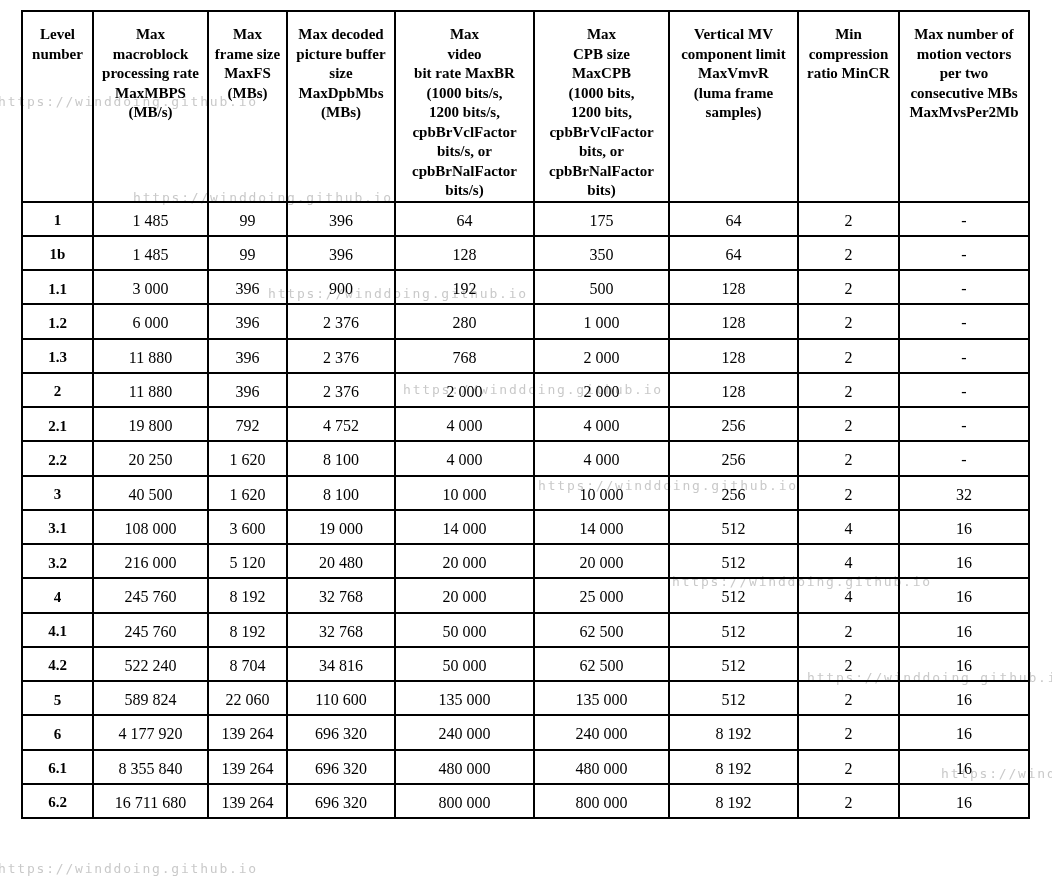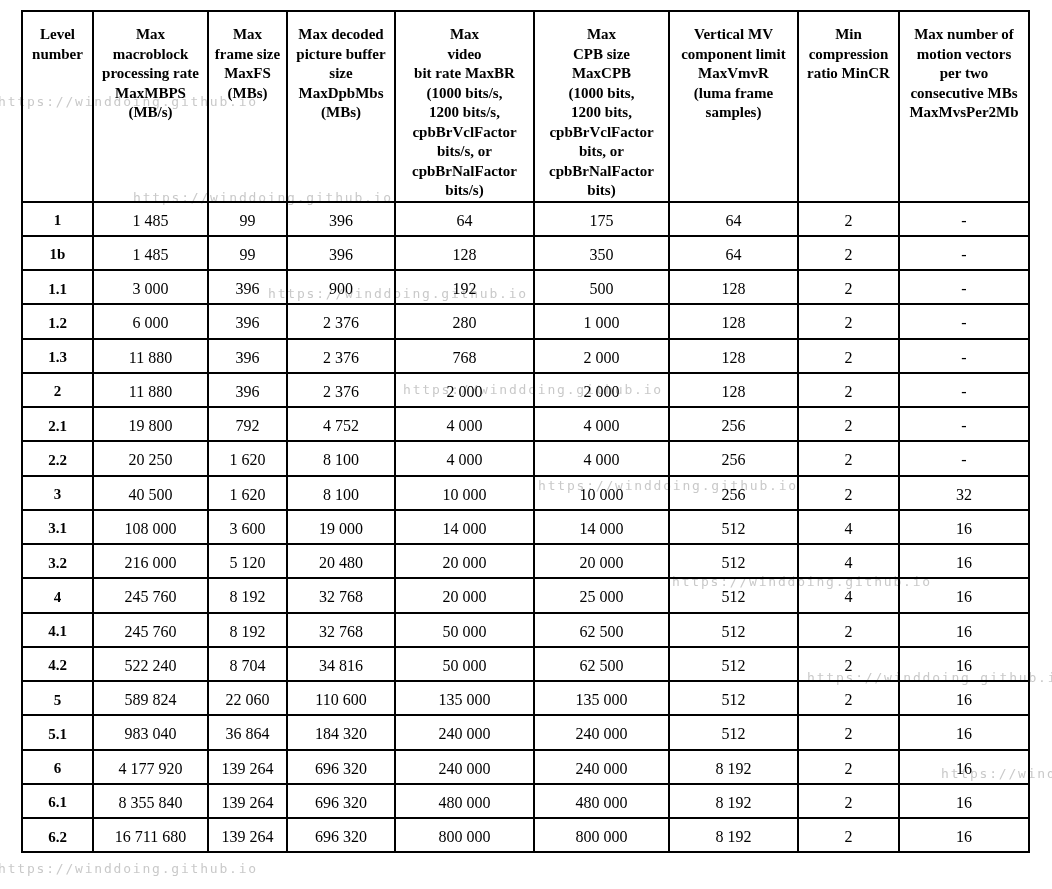--- a/index.html
+++ b/index.html
@@ -311,31 +311,20 @@
           <td>589 824</td>
           <td>22 060</td>
           <td>110 600</td>
           <td>135 000</td>
           <td>135 000</td>
           <td>512</td>
           <td>2</td>
           <td>16</td>
         </tr>
         <tr>
-          <td class="level">5.1</td>
-          <td>983 040</td>
-          <td>36 864</td>
-          <td>184 320</td>
-          <td>240 000</td>
-          <td>240 000</td>
-          <td>512</td>
-          <td>2</td>
-          <td>16</td>
-        </tr>
-        <tr>
           <td class="level">6</td>
           <td>4 177 920</td>
           <td>139 264</td>
           <td>696 320</td>
           <td>240 000</td>
           <td>240 000</td>
           <td>8 192</td>
           <td>2</td>
           <td>16</td>
         </tr>

